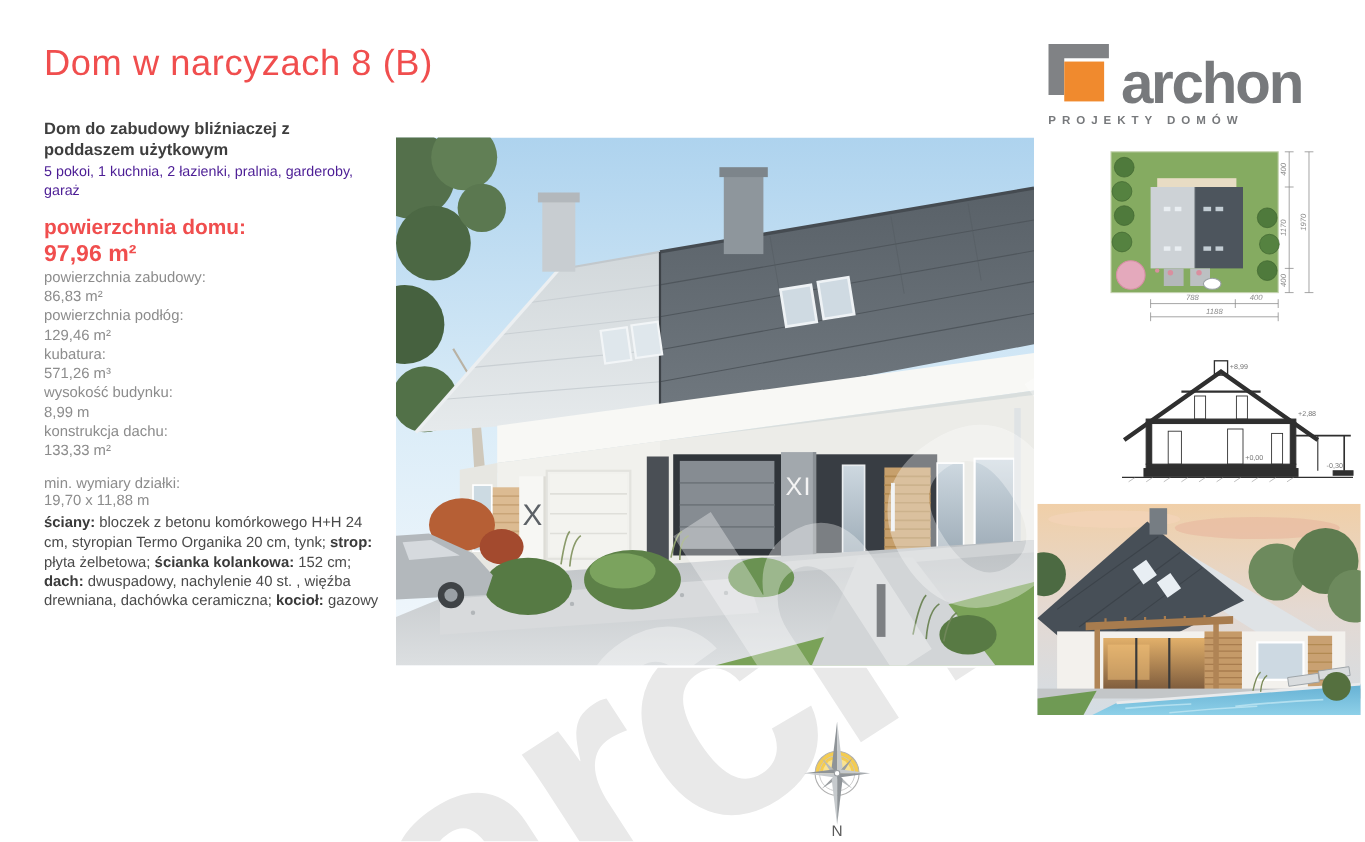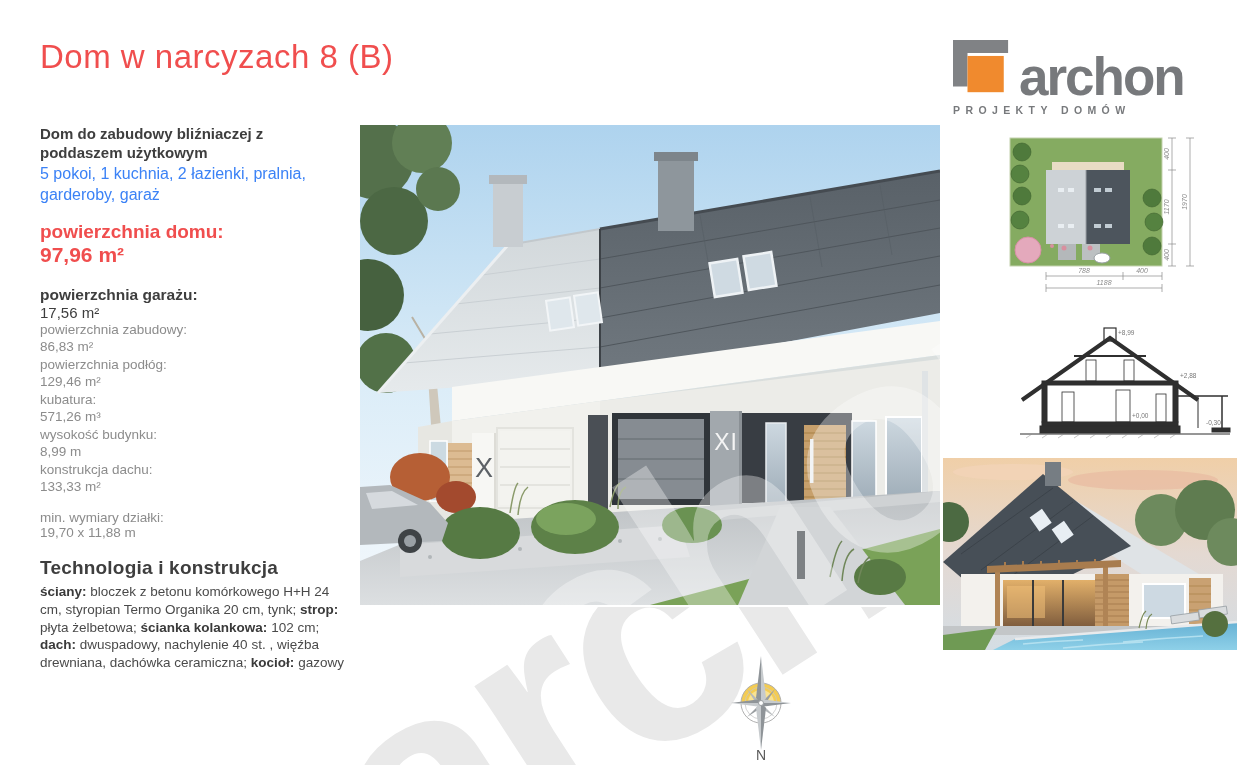--- a/index.html
+++ b/index.html
@@ -11,23 +11,23 @@
   .title{left:40px;top:38px;font-size:33px;color:#f04e4e;letter-spacing:.5px;font-weight:400;text-align:right;}
 
   
   .logo{left:953px;top:40px;width:254px;}
   .logo-row{display:flex;align-items:flex-end;gap:8px;}
   .brand{font-size:53px;font-weight:bold;color:#77797c;line-height:.82;letter-spacing:-2px;}
   .brand-sub{margin-top:6px;font-size:10.5px;font-weight:bold;color:#77797c;
              letter-spacing:5.4px;white-space:nowrap;}
 
   
-  .leftcol{left:40px;top:124px;width:310px;}
+  .leftcol{left:40px;top:108px;width:310px;}
   .desc-head{font-size:15px;font-weight:bold;line-height:1.28;color:#3e3e3e;}
-  .desc-rooms{font-size:16px;line-height:1.3;color:#3b82f6;margin-top:2px;}
+  .desc-rooms{font-size:13px;line-height:1.3;color:#4c1d95;margin-top:2px;}
   .row{display:flex;justify-content:space-between;align-items:baseline;flex-direction:column;}
   .hl{margin-top:15px;color:#f04e4e;}
   .hl .lbl{font-size:19px;font-weight:bold;}
   .hl .val{font-size:21px;font-weight:bold;}
   .hl-note{font-size:13px;color:#868686;margin-top:0px;}
   .garage{margin-top:19px;}
   .garage .lbl{font-size:15.5px;font-weight:bold;color:#3e3e3e;}
   .garage .val{font-size:15px;color:#3e3e3e;}
   .specs{margin-top:0;}
   .spec{font-size:13.5px;color:#8c8c8c;line-height:17.5px;}
@@ -69,24 +69,20 @@
 
 <div class="abs leftcol">
   <div class="desc-head">Dom do zabudowy bliźniaczej z poddaszem użytkowym</div>
   <div class="desc-rooms">5 pokoi, 1 kuchnia, 2 łazienki, pralnia, garderoby, garaż</div>
 
   <div class="row hl">
     <span class="lbl">powierzchnia domu:</span>
     <span class="val">97,96 m²</span>
   </div>
 
-  <div class="row garage">
-    <span class="lbl">powierzchnia garażu:</span>
-    <span class="val">17,56 m²</span>
-  </div>
 
   <div class="specs">
     <div class="row spec">
       <span>powierzchnia zabudowy:</span>
       <span>86,83 m²</span>
     </div>
     <div class="row spec">
       <span>powierzchnia podłóg:</span>
       <span>129,46 m²</span>
     </div>
@@ -102,22 +98,21 @@
       <span>konstrukcja dachu:</span>
       <span>133,33 m²</span>
     </div>
   </div>
 
   <div class="row plot">
     <span>min. wymiary działki:</span>
     <span>19,70 x 11,88 m</span>
   </div>
 
-  <div class="tech-head">Technologia i  konstrukcja</div>
-  <div class="tech-body"><b>ściany:</b><span> bloczek z betonu komórkowego H+H 24 cm, styropian Termo Organika  20 cm, tynk; </span><b>strop:</b><span> płyta żelbetowa; </span><b>ścianka kolankowa:</b><span> 102 cm; </span><b>dach:</b><span> dwuspadowy, nachylenie 40 st. , więźba drewniana, dachówka ceramiczna; </span><b>kocioł:</b><span> gazowy</span></div>
+  <div class="tech-body"><b>ściany:</b><span> bloczek z betonu komórkowego H+H 24 cm, styropian Termo Organika  20 cm, tynk; </span><b>strop:</b><span> płyta żelbetowa; </span><b>ścianka kolankowa:</b><span> 152 cm; </span><b>dach:</b><span> dwuspadowy, nachylenie 40 st. , więźba drewniana, dachówka ceramiczna; </span><b>kocioł:</b><span> gazowy</span></div>
 </div>
 
 <div class="abs main-image">
 <svg width="580" height="480" viewBox="0 0 580 480">
   <defs>
     <linearGradient id="sky" x1="0" y1="0" x2="0" y2="1">
       <stop offset="0" stop-color="#aed3ee"></stop>
           <stop offset=".55" stop-color="#dcedf8"></stop>
           <stop offset="1" stop-color="#f3f8fc"></stop>
     </linearGradient>

